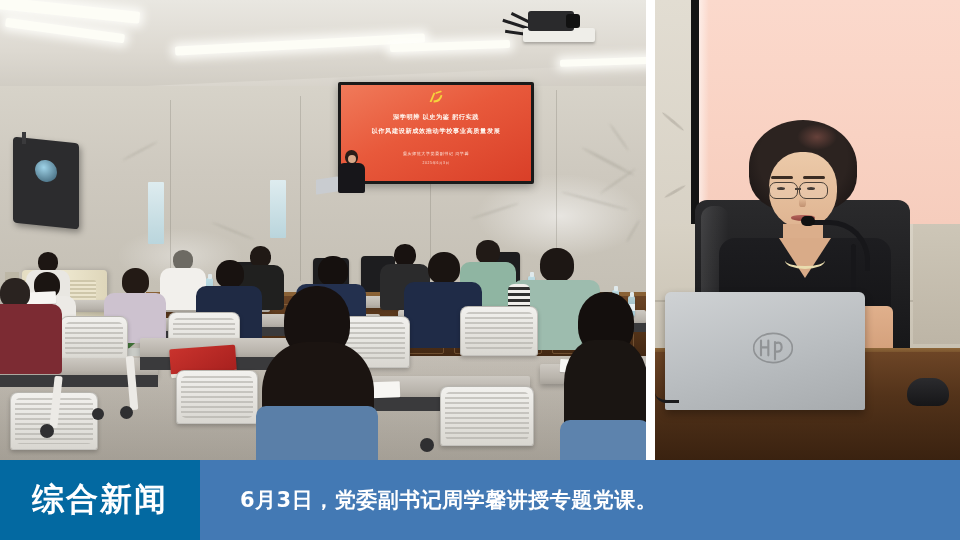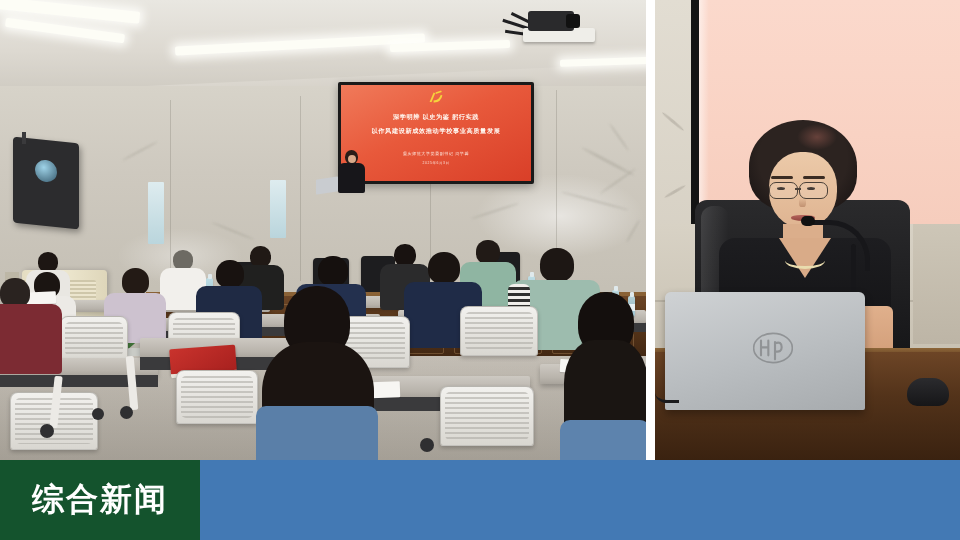--- a/index.html
+++ b/index.html
@@ -210,21 +210,21 @@
   .r-mic-arm{position:absolute;left:150px;top:220px;width:60px;height:46px;
      border-top:5px solid #17171a;border-right:5px solid #17171a;border-radius:0 40px 0 0;}
   .r-mic-head{position:absolute;left:146px;top:216px;width:14px;height:10px;background:#111;border-radius:6px;}
   .r-mouse{position:absolute;left:252px;top:378px;width:42px;height:28px;
      background:linear-gradient(180deg,#2b2b2e,#161618);border-radius:16px 16px 10px 10px;}
   .r-cable{position:absolute;left:0;top:382px;width:24px;height:18px;
      border-bottom:3px solid #1b1b1d;border-radius:0 0 0 50%;}
 
   
   .caption-bar{position:absolute;left:0;top:460px;width:960px;height:80px;background:#4379b4;}
-  .caption-left{position:absolute;left:0;top:0;width:200px;height:80px;background:#14532d;
+  .caption-left{position:absolute;left:0;top:0;width:200px;height:80px;background:#0369a1;
      display:flex;align-items:center;justify-content:center;}
   .caption-left-text{color:#ffffff;font-size:32px;font-weight:700;letter-spacing:2px;
      font-family:"DejaVu Sans","Liberation Sans",sans-serif;}
   .caption-text{position:absolute;left:240px;top:0;height:80px;display:flex;align-items:center;
      color:#ffffff;font-size:21px;font-weight:700;letter-spacing:.5px;
      font-family:"DejaVu Sans","Liberation Sans",sans-serif;}
 </style>
 </head>
 <body>
 
@@ -504,15 +504,16 @@
       </svg>
     </div>
     <div class="r-mouse"></div>
     <div class="r-cable"></div>
   </div>
 
   <div class="caption-bar">
     <div class="caption-left">
       <span class="caption-left-text">综合新闻</span>
     </div>
+    <div class="caption-text">6月3日，党委副书记周学馨讲授专题党课。</div>
   </div>
 
 </div>
 
 </body></html>

